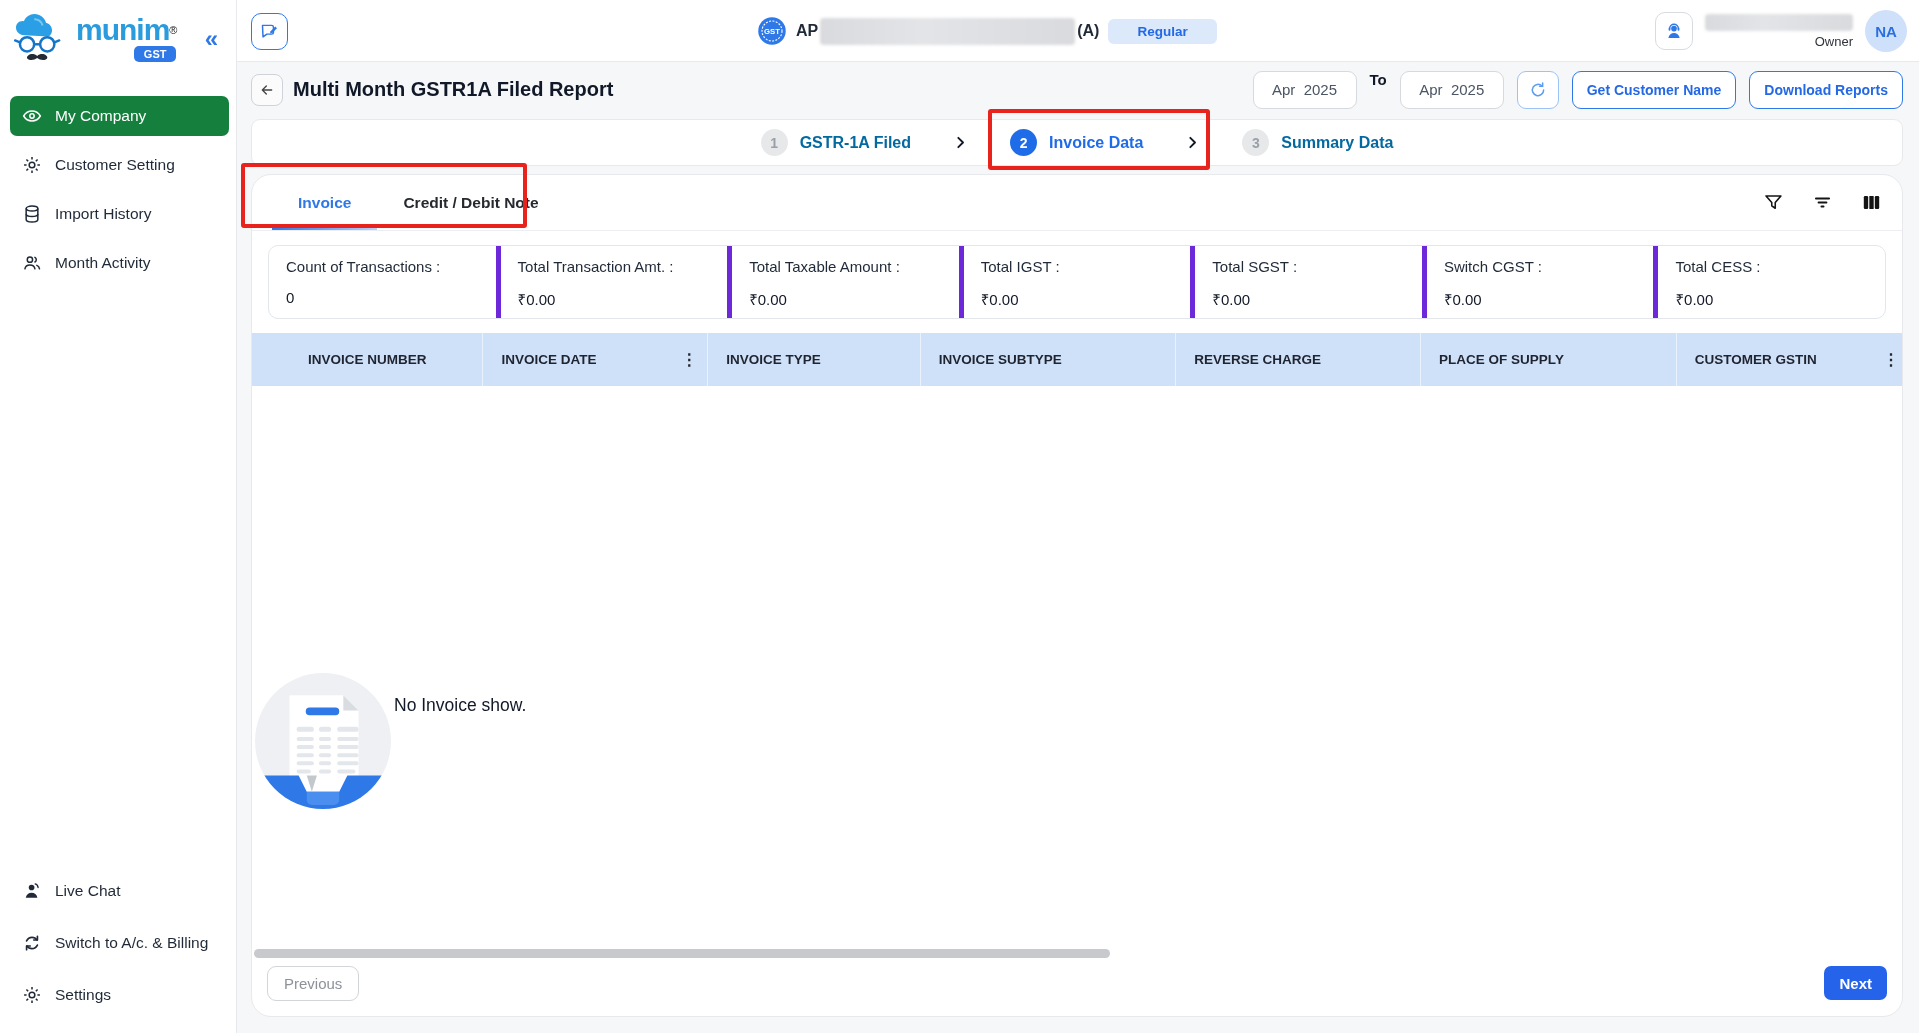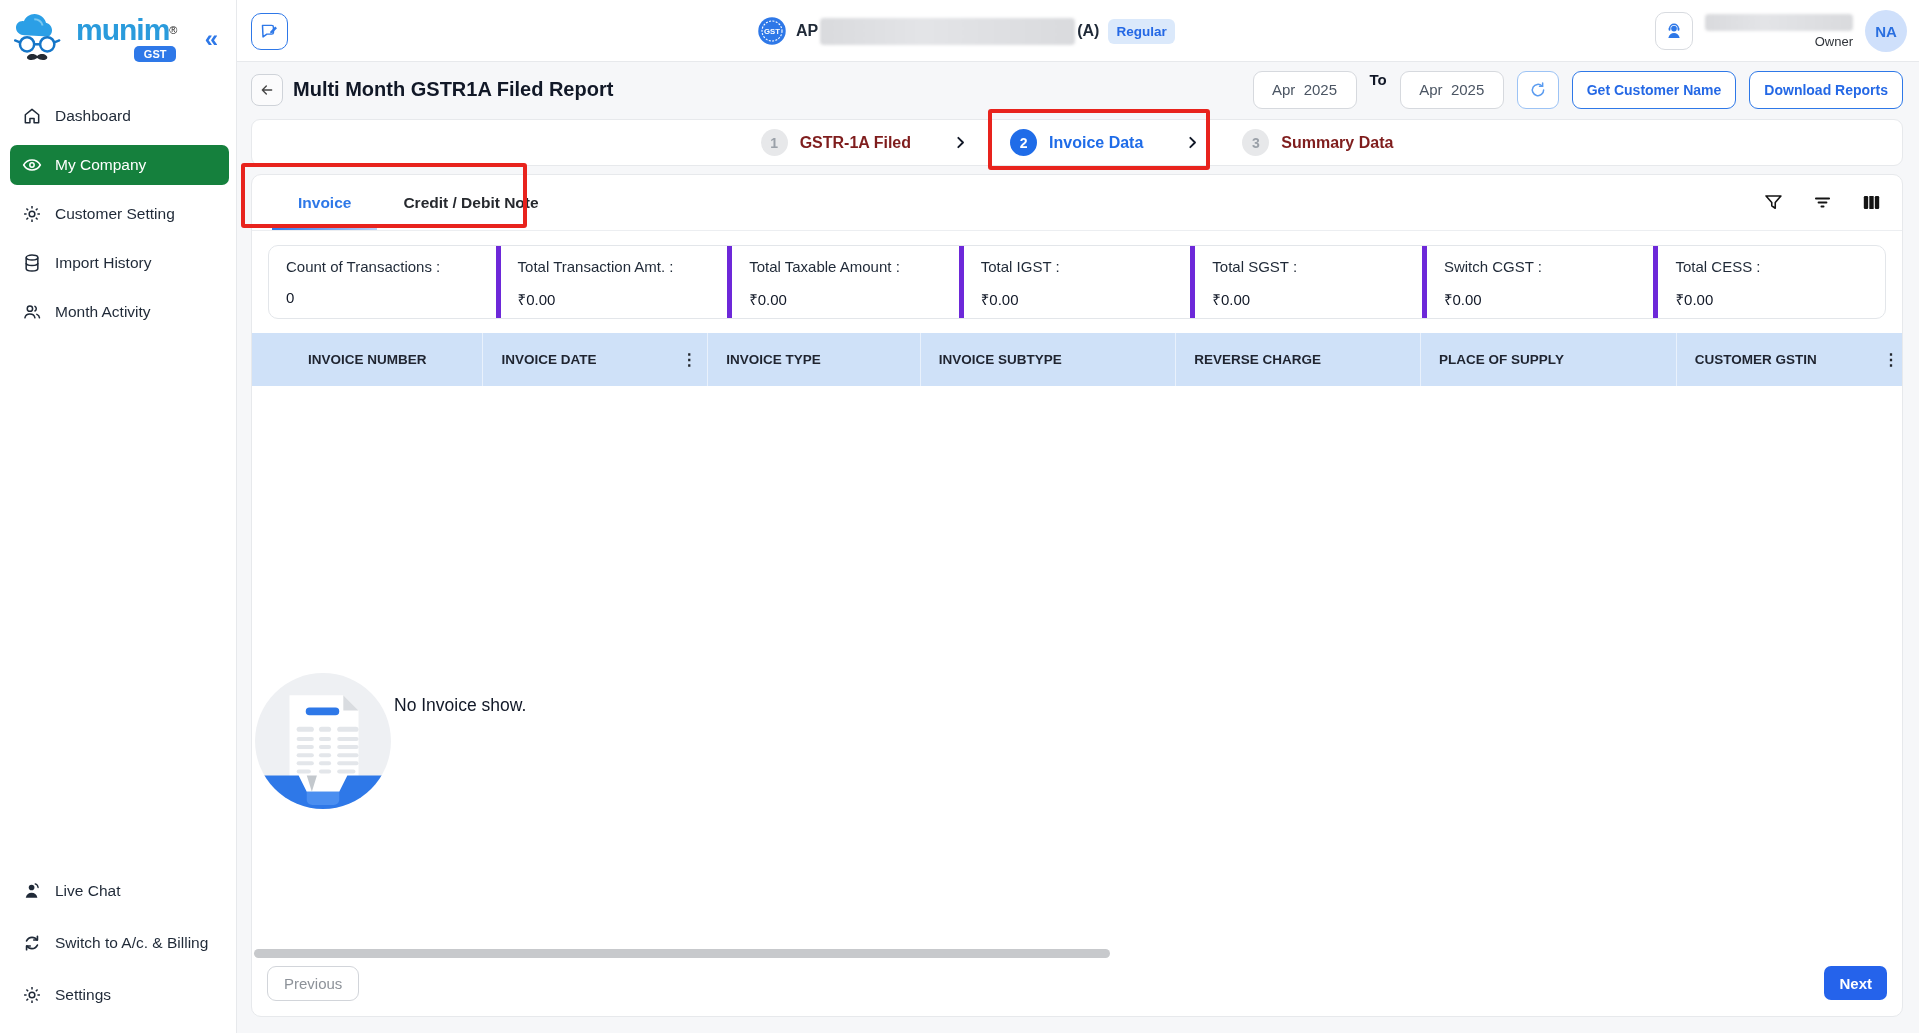--- a/index.html
+++ b/index.html
@@ -25,21 +25,21 @@
   .main { flex:1; display:flex; flex-direction:column; position:relative; }
 
   .topbar { height:62px; background:#fff; border-bottom:1px solid #e7e9ec; position:relative; flex-shrink:0; }
   .compose-btn { position:absolute; left:14px; top:13px; width:37px; height:37px; border:1.6px solid #2e78e8; border-radius:10px; background:#fff; color:#2e78e8; display:flex; align-items:center; justify-content:center; cursor:pointer; }
   .compose-btn svg { width:21px; height:21px; }
   .company-group { position:absolute; left:520px; top:0; height:62px; display:flex; align-items:center; gap:9px; }
   .gst-seal { width:30px; height:30px; }
   .company-text { font-size:16px; font-weight:600; color:#1f2937; display:flex; align-items:center; }
   .redact { background:linear-gradient(90deg,#d9dadd,#e3e4e7 40%,#d9dadd); filter:blur(1.5px); border-radius:4px; }
   .redact.company { width:255px; height:27px; margin:0 2px; }
-  .badge-regular { background:#dbe9fb; color:#2468e5; font-size:13.5px; font-weight:600; padding:5px 8px; border-radius:6px; }
+  .badge-regular { background:#dbe9fb; color:#2468e5; font-size:13.5px; font-weight:600; padding:5px 29px; border-radius:6px; }
   .user-group { position:absolute; right:12px; top:0; height:62px; display:flex; align-items:center; gap:12px; }
   .support-btn { width:38px; height:38px; border:1px solid #d8dbe0; border-radius:10px; background:#fff; color:#2e78e8; display:flex; align-items:center; justify-content:center; cursor:pointer; }
   .support-btn svg { width:22px; height:22px; }
   .user-name-block { display:flex; flex-direction:column; align-items:flex-end; gap:3px; }
   .redact.username { width:148px; height:17px; }
   .owner { font-size:13px; color:#30343a; }
   .avatar { width:42px; height:42px; border-radius:50%; background:#cfe0fb; color:#2a6fe0; font-size:15px; font-weight:700; display:flex; align-items:center; justify-content:center; cursor:pointer; }
 
   .page-header { height:55px; display:flex; align-items:center; padding:0 16px 0 14px; flex-shrink:0; }
   .back-btn { width:32px; height:32px; border:1px solid #cfd3d9; border-radius:8px; background:#fbfbfc; color:#444; display:flex; align-items:center; justify-content:center; cursor:pointer; }
@@ -48,27 +48,27 @@
   .header-controls { margin-left:auto; display:flex; align-items:flex-start; gap:13px; }
   .date-input { width:104px; height:38px; border:1px solid #d6d9de; border-radius:9px; background:#fff; color:#4b5563; font-size:15px; display:flex; align-items:center; justify-content:center; white-space:pre; cursor:pointer; }
   .to-label { font-size:15px; font-weight:700; color:#111827; }
   .refresh-btn { width:42px; height:38px; border:1px solid #9cc3f5; border-radius:9px; background:#fff; color:#5b9cf0; display:flex; align-items:center; justify-content:center; cursor:pointer; }
   .refresh-btn svg { width:18px; height:18px; }
   .outline-btn { height:38px; padding:0 14px; border:1.6px solid #2e78e8; border-radius:9px; background:#fff; color:#2468e5; font-size:14px; font-weight:700; cursor:pointer; font-family:"Liberation Sans",sans-serif; }
 
   .stepper-card { margin:2px 16px 0 14px; height:47px; background:#fff; border:1px solid #e7e9ec; border-radius:9px; display:flex; align-items:center; justify-content:center; gap:42px; flex-shrink:0; }
   .step { display:flex; align-items:center; gap:12px; cursor:pointer; }
   .step-circle { width:27px; height:27px; border-radius:50%; background:#e7e8ea; color:#9aa0a8; font-size:14px; font-weight:600; display:flex; align-items:center; justify-content:center; }
-  .step-label { font-size:16px; font-weight:700; color:#7f1d1d; }
+  .step-label { font-size:16px; font-weight:700; color:#0369a1; }
   .step.active .step-circle { background:#1f6ce8; color:#fff; }
   .step.active .step-label { color:#1f6ce8; }
   .step-chevron { color:#111827; display:flex; }
   .step-chevron svg { width:15px; height:15px; }
 
-  .content-card { margin:8px 16px 16px 14px; background:#fff; border:1px solid #e7e9ec; border-radius:10px; flex:1; display:flex; flex-direction:column; overflow:hidden; }
+  .content-card { margin:8px 16px 16px 14px; background:#fff; border:1px solid #e7e9ec; border-radius:20px; flex:1; display:flex; flex-direction:column; overflow:hidden; }
   .tabs-row { height:56px; border-bottom:1px solid #eceef1; display:flex; align-items:stretch; padding:0 20px; flex-shrink:0; }
   .tab { display:flex; align-items:center; padding:0 26px; font-size:15.5px; font-weight:600; color:#26292e; position:relative; cursor:pointer; }
   .tab.active { color:#2e78e8; }
   .tab.active::after { content:""; position:absolute; left:0; right:0; bottom:0; height:4px; background:linear-gradient(90deg,#2e78e8,#b9d2f8); border-radius:2px 2px 0 0; }
   .tabs-icons { margin-left:auto; display:flex; align-items:center; gap:28px; color:#141414; }
   .tabs-icons svg { width:21px; height:21px; cursor:pointer; }
 
   .stats-row { margin:14px 16px; border:1px solid #e3e6ea; border-radius:10px; display:flex; height:74px; flex-shrink:0; }
   .stat-cell { flex:1; padding:12px 0 0 17px; border-right:5px solid #6d28d9; display:flex; flex-direction:column; }
   .stat-cell:last-child { border-right:none; }
@@ -114,26 +114,20 @@
         <path d="M24 43.6c-2.9-2.6-6.9-2.3-9.3-.5-1.9 1.4-1.7 3.3.4 4.1 2.9 1.1 6.4.4 8.9-1.5 2.5 1.9 6 2.6 8.9 1.5 2.1-.8 2.3-2.7.4-4.1-2.4-1.8-6.4-2.1-9.3.5z" fill="#242b34"></path>
       </svg>
       <div class="wordmark-wrap">
         <div class="wordmark"><span>munim</span><span class="reg">®</span></div>
         <span class="gst-badge">GST</span>
       </div>
       <span class="collapse">«</span>
     </div>
 
     <nav class="nav">
-      <div class="nav-item">
-        <svg viewBox="0 0 24 24" fill="none" stroke="currentColor" stroke-width="1.8" stroke-linejoin="round">
-            <path d="M4 10.5 12 4l8 6.5V20h-5.5v-5h-5v5H4z"></path>
-          </svg>
-        <span>Dashboard</span>
-      </div>
       <div class="nav-item active">
         <svg viewBox="0 0 24 24" fill="none" stroke="currentColor" stroke-width="1.8">
             <path d="M2 12s3.5-6 10-6 10 6 10 6-3.5 6-10 6S2 12 2 12z"></path>
             <circle cx="12" cy="12" r="2.6"></circle>
           </svg>
         <span>My Company</span>
       </div>
       <div class="nav-item">
         <svg viewBox="0 0 24 24" fill="none" stroke="currentColor" stroke-width="1.8">
             <circle cx="12" cy="12" r="3.4"></circle>

